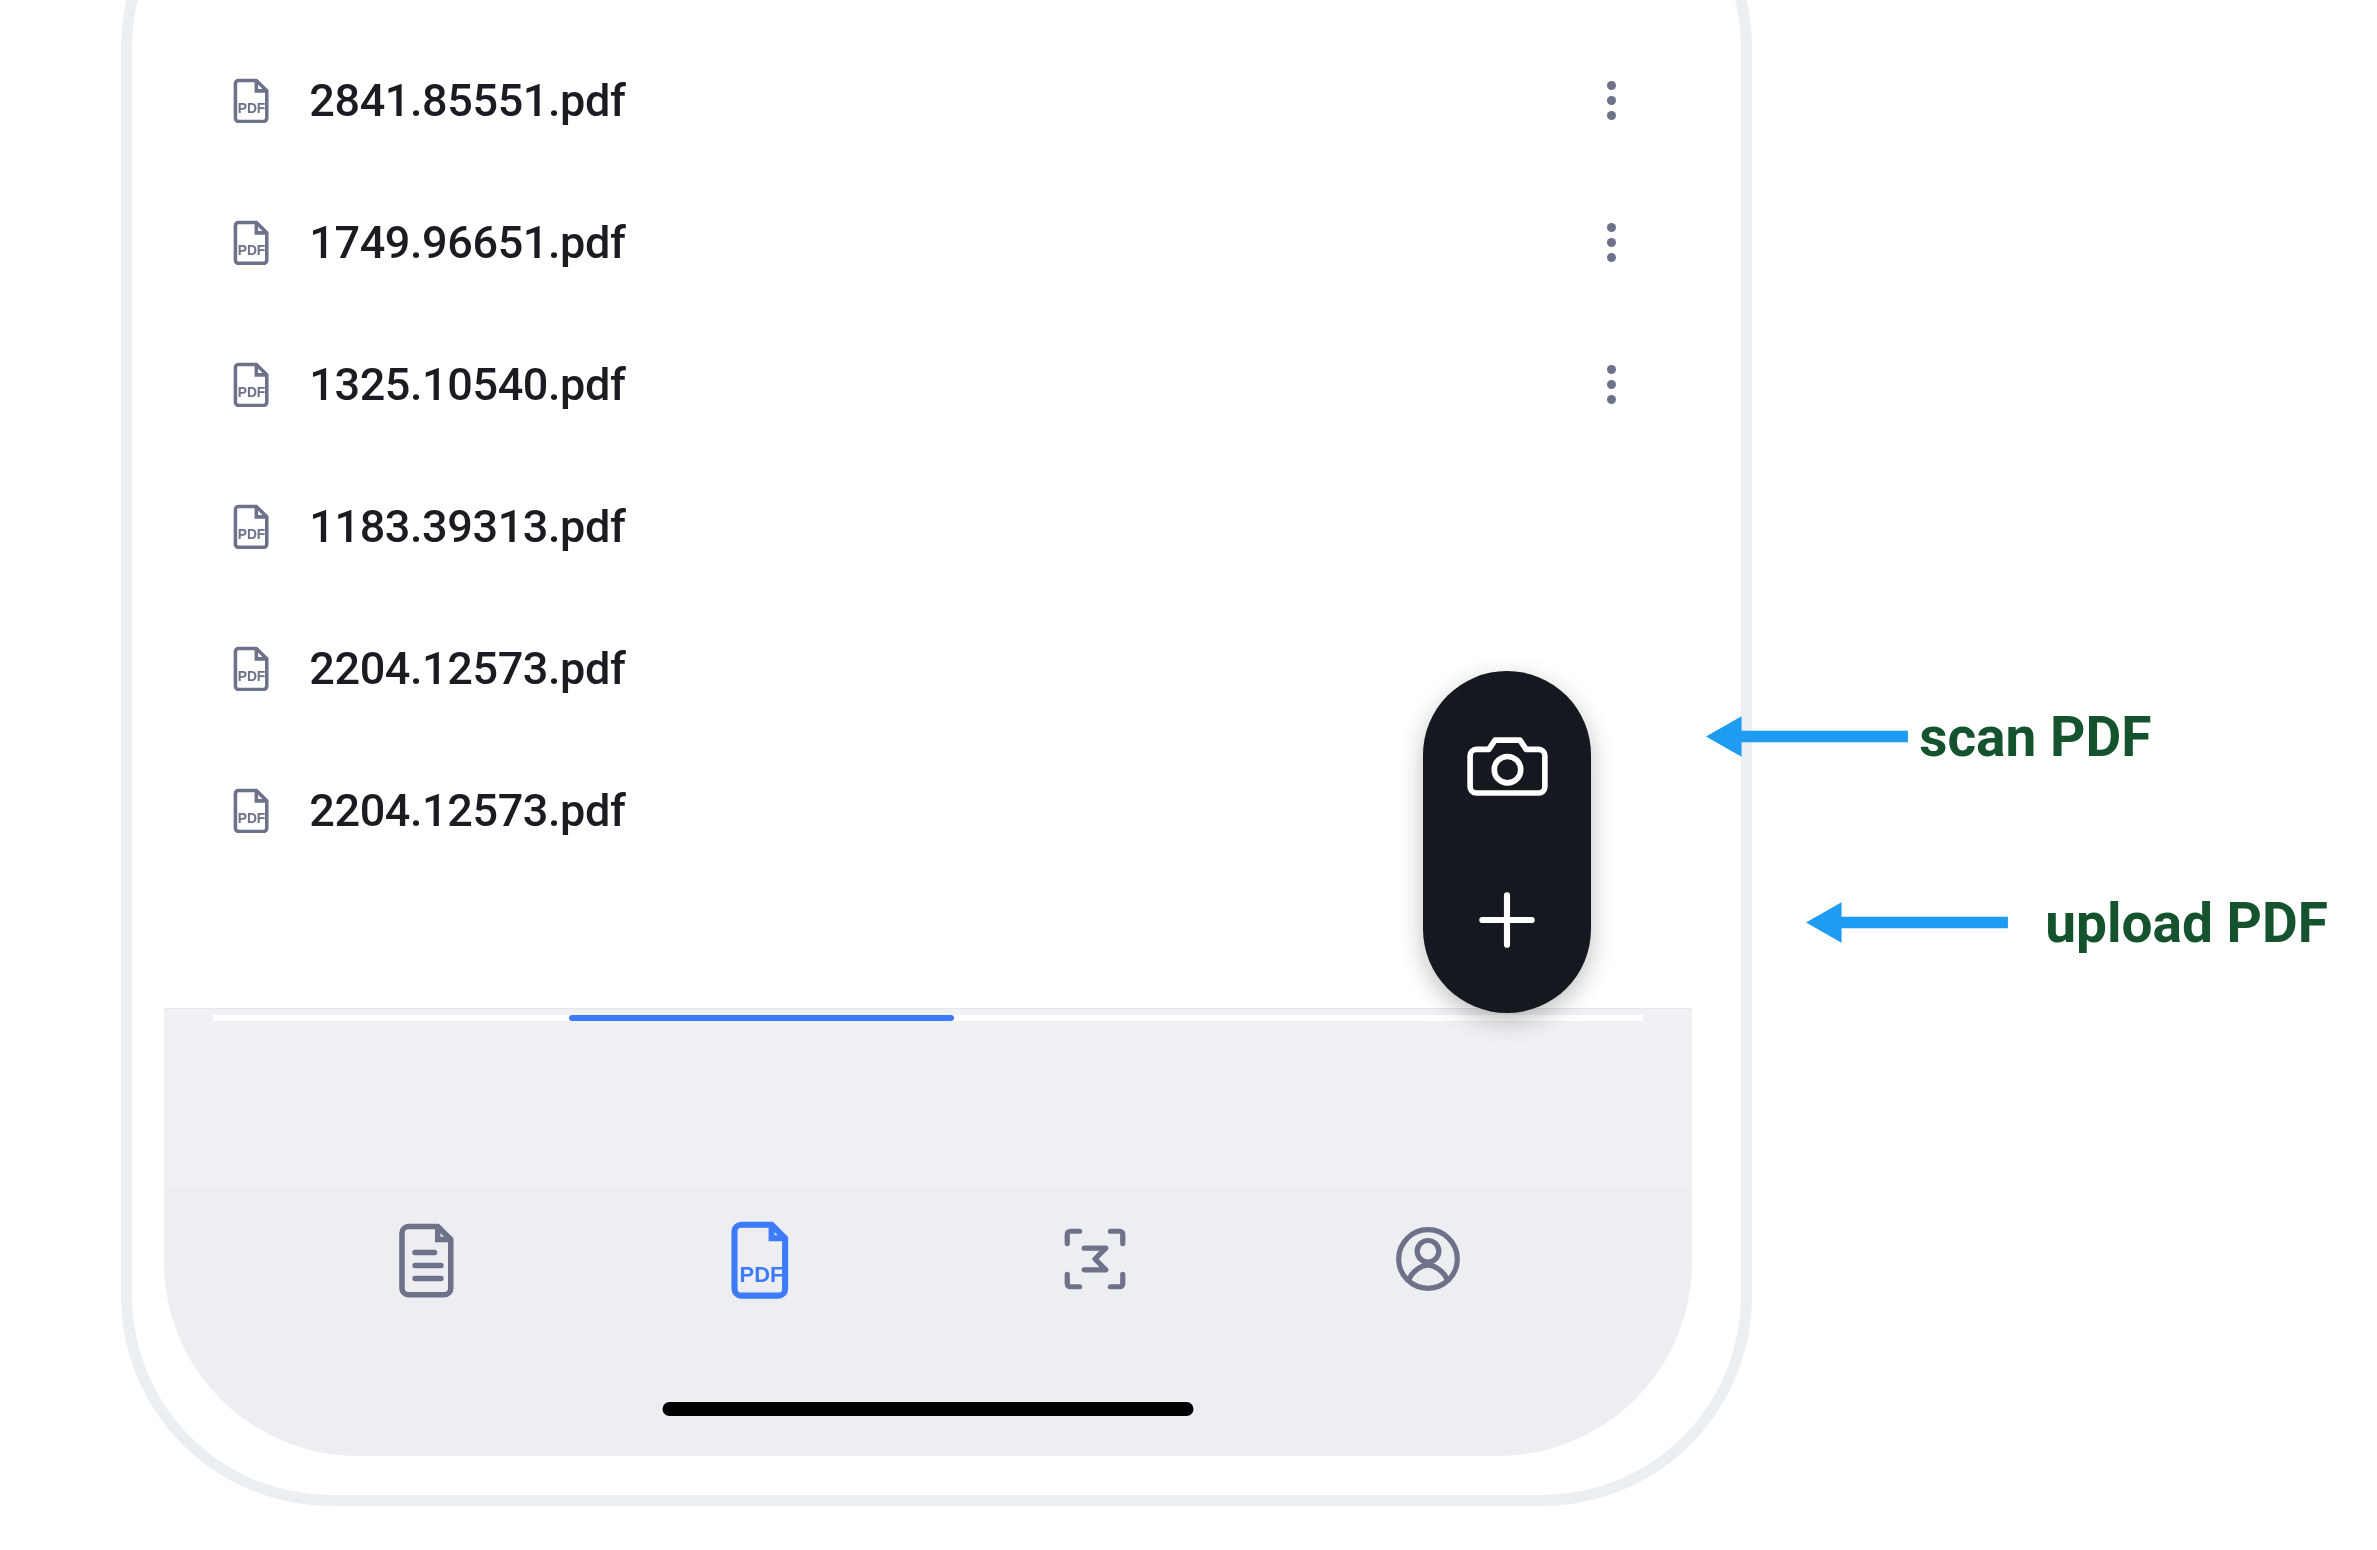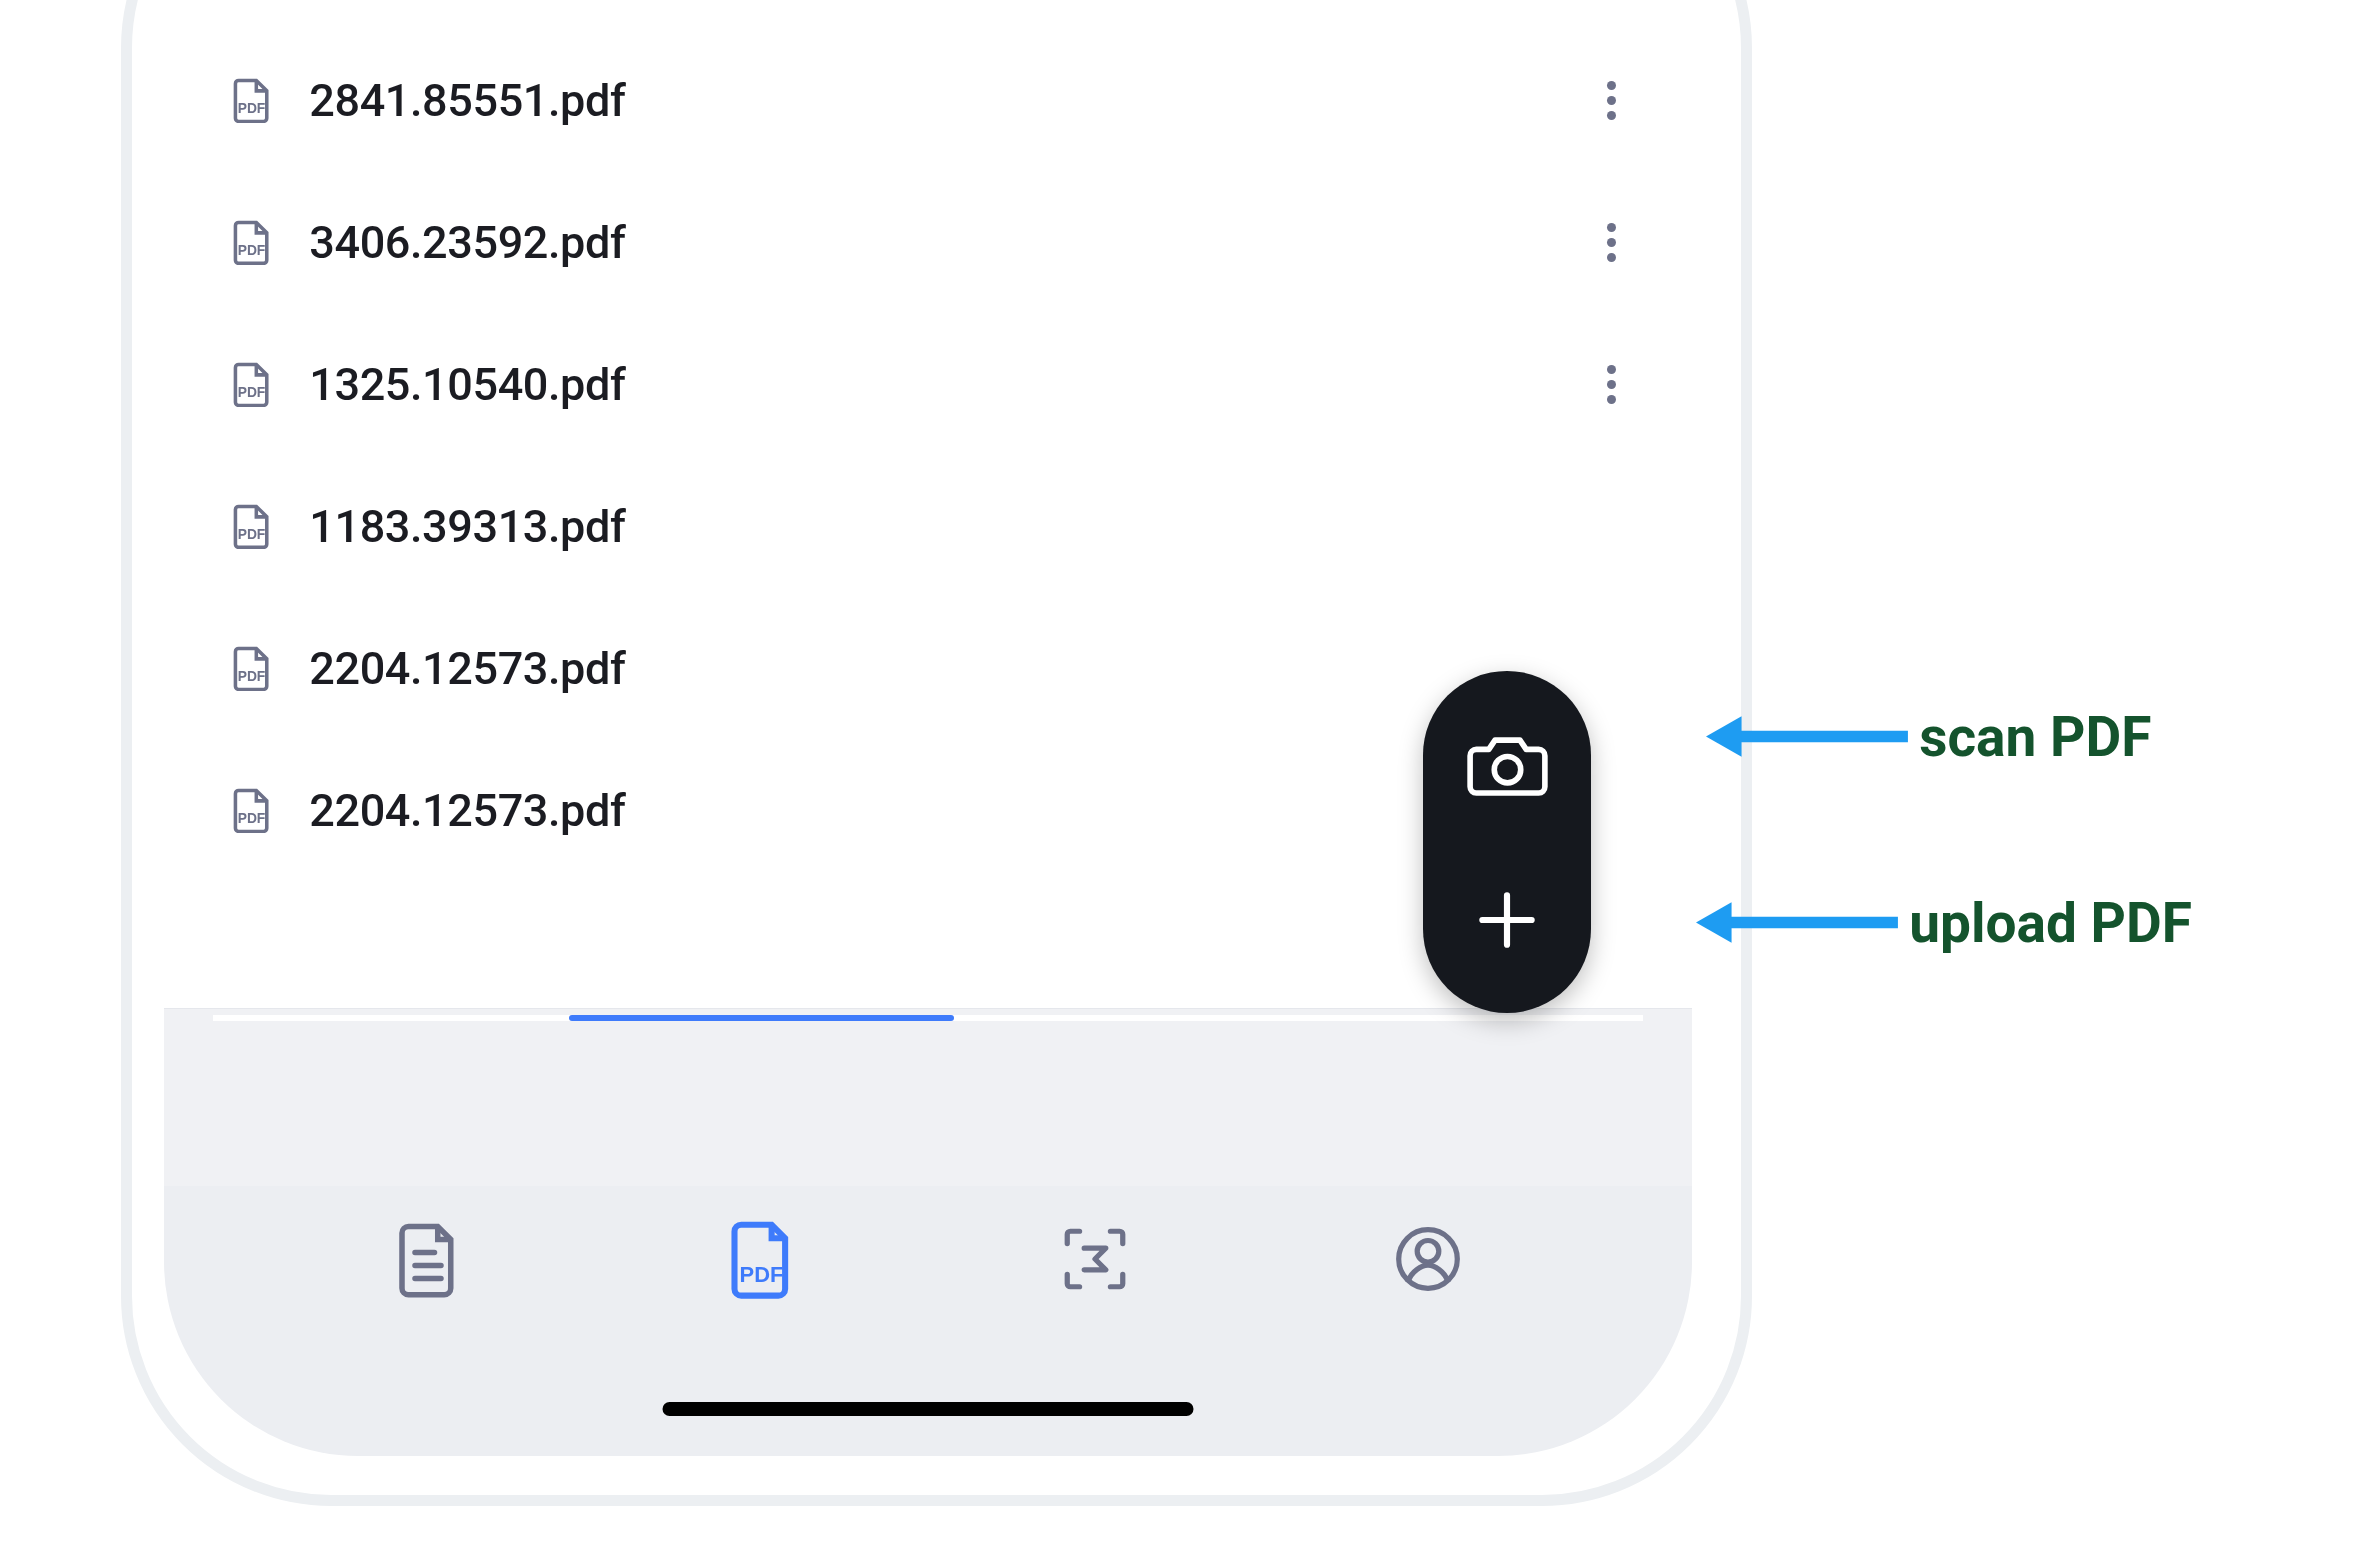--- a/index.html
+++ b/index.html
@@ -173,21 +173,21 @@
         </div>
 
         <div class="file-row">
           <div class="icon-col">
             <svg width="39" height="45" viewBox="0 0 24 28">
               <path d="M4 1.5h11L21.5 8v17a2 2 0 0 1-2 2H4a2 2 0 0 1-2-2V3.5a2 2 0 0 1 2-2z" fill="none" stroke="#6D7189" stroke-width="2.2"></path>
               <path d="M15 1.5V8h6.5" fill="none" stroke="#6D7189" stroke-width="2.2"></path>
               <text x="12" y="22" font-size="8.6" font-weight="700" text-anchor="middle" fill="#6D7189" font-family="Arial">PDF</text>
             </svg>
           </div>
-          <div class="name-col">3406.23592.pdf</div>
+          <div class="name-col">1749.96651.pdf</div>
           <div class="more-col">
             <div class="more-dots">
                   <span></span>
                   <span></span>
                   <span></span>
                 </div>
           </div>
         </div>
 
         <div class="file-row">
@@ -322,21 +322,21 @@
 </div>
 
 <div class="annotation" style="left:1706px; top:700px;">
   <svg class="arrow-svg" width="210" height="73" viewBox="0 0 260 90">
     <line x1="20" y1="45" x2="250" y2="45" stroke="#1E9CF2" stroke-width="14"></line>
     <polygon points="0,45 44,20 44,70" fill="#1E9CF2"></polygon>
   </svg>
   <span class="label">scan PDF</span>
 </div>
 
-<div class="annotation" style="left:1696px; top:886px;">
+<div class="annotation" style="left:1806px; top:886px;gap:26px;">
   <svg class="arrow-svg" width="210" height="73" viewBox="0 0 260 90">
     <line x1="20" y1="45" x2="250" y2="45" stroke="#1E9CF2" stroke-width="14"></line>
     <polygon points="0,45 44,20 44,70" fill="#1E9CF2"></polygon>
   </svg>
   <span class="label">upload PDF</span>
 </div>
 
 </div>
 
 

